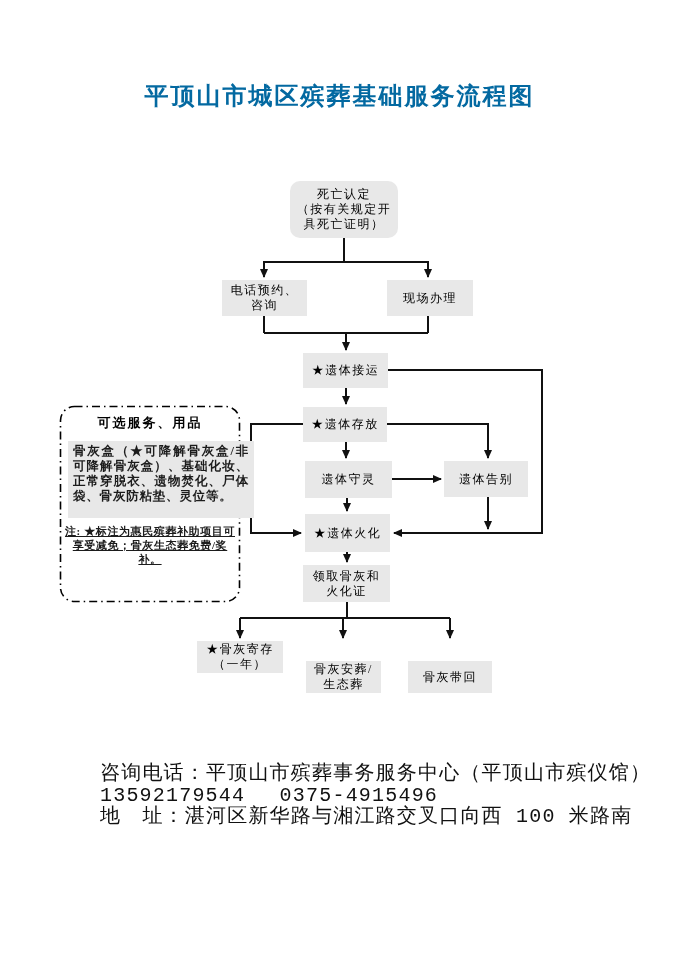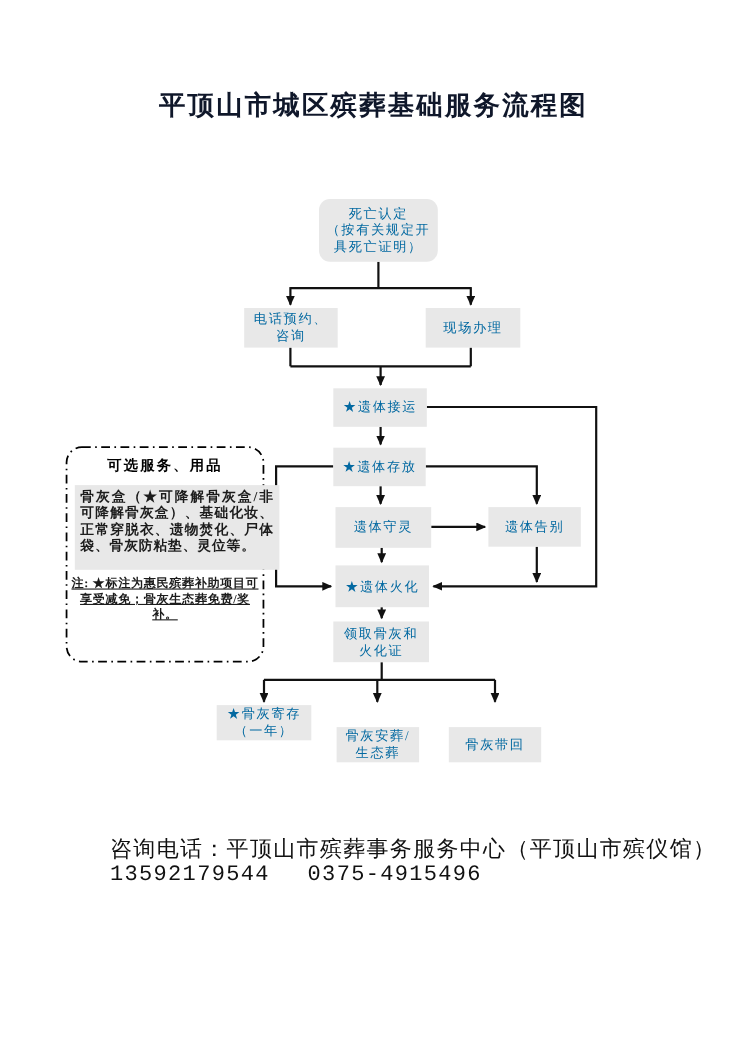--- a/index.html
+++ b/index.html
@@ -3,27 +3,27 @@
 <meta charset="utf-8">
 <style>
   html,body { margin:0; padding:0; }
   body {
     width:679px; height:962px; background:#ffffff; position:relative;
     font-family:"Liberation Serif","DejaVu Serif",serif; color:#111;
     overflow:hidden;
   }
   .page-title {
     position:absolute; left:0; right:0; top:80px; text-align:center;
-    font-size:24px; font-weight:bold; letter-spacing:2px; color:#0f172a;
+    font-size:24px; font-weight:bold; letter-spacing:2px; color:#0369a1;
   }
   #connector-layer { position:absolute; left:0; top:0; width:679px; height:962px; }
   .node {
     position:absolute; background:#e8e8e8;
     display:flex; flex-direction:column; align-items:center; justify-content:center;
-    font-size:12px; line-height:15px; letter-spacing:1.5px; text-align:center; color:#0369a1;
+    font-size:12px; line-height:15px; letter-spacing:1.5px; text-align:center; color:#000000;
   }
   .node .nl { white-space:nowrap; }
   .rounded { border-radius:10px; }
   
   .n-death     { left:290px; top:181px; width:108px; height:57px; }
   .n-phone     { left:222px; top:280px; width:85px;  height:36px; }
   .n-onsite    { left:387px; top:280px; width:86px;  height:36px; }
   .n-transport { left:303px; top:353px; width:85px;  height:35px; }
   .n-storage   { left:303px; top:407px; width:84px;  height:35px; }
   .n-vigil     { left:305px; top:461px; width:87px;  height:37px; }
@@ -158,13 +158,14 @@
   <div class="nl">骨灰带回</div>
 </div>
 
 <div class="panel-title">可选服务、用品</div>
 <div class="panel-body">骨灰盒（★可降解骨灰盒/非可降解骨灰盒）、基础化妆、正常穿脱衣、遗物焚化、尸体袋、骨灰防粘垫、灵位等。</div>
 <div class="panel-note">注: ★标注为惠民殡葬补助项目可享受减免；骨灰生态葬免费/奖补。</div>
 
 <div class="contact">
   <div>咨询电话：平顶山市殡葬事务服务中心（平顶山市殡仪馆）</div>
   <div>13592179544　 0375-4915496</div>
+  <div>地　址：湛河区新华路与湘江路交叉口向西 100 米路南</div>
 </div>
 
 </body></html>

